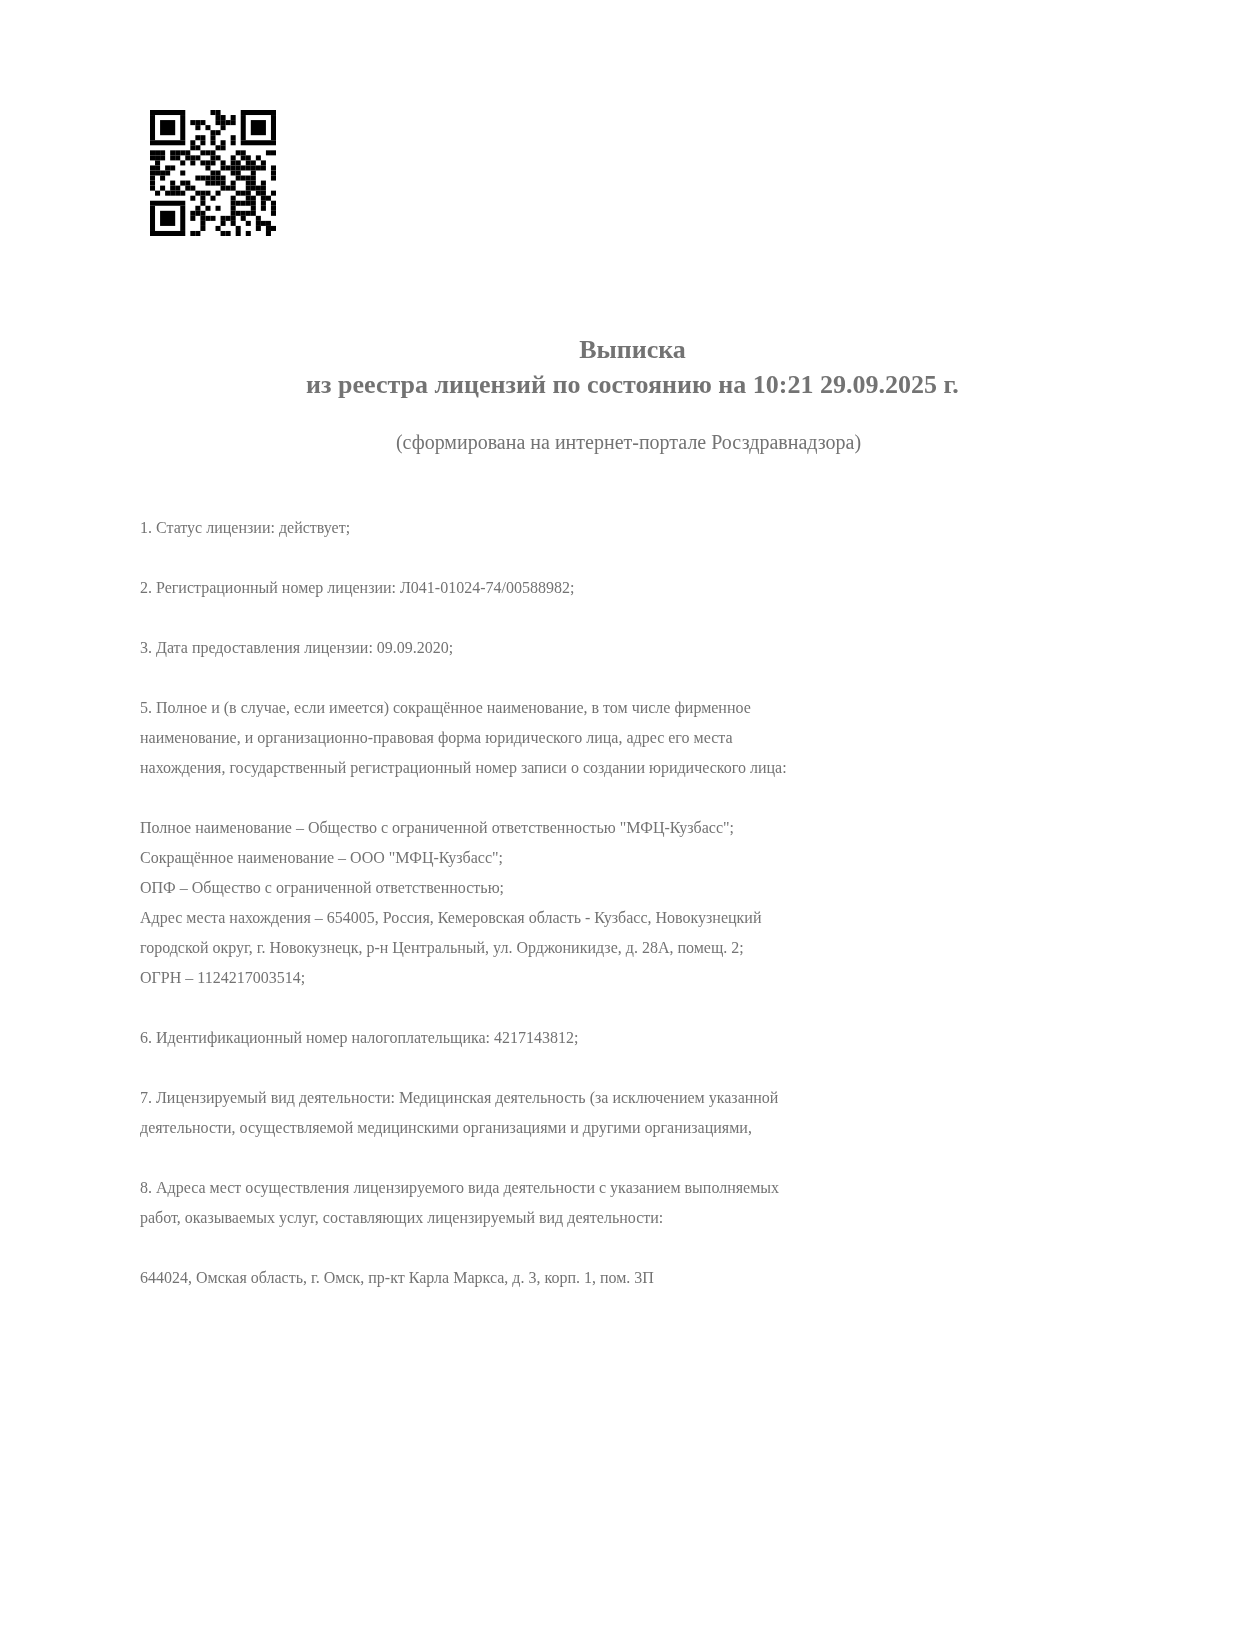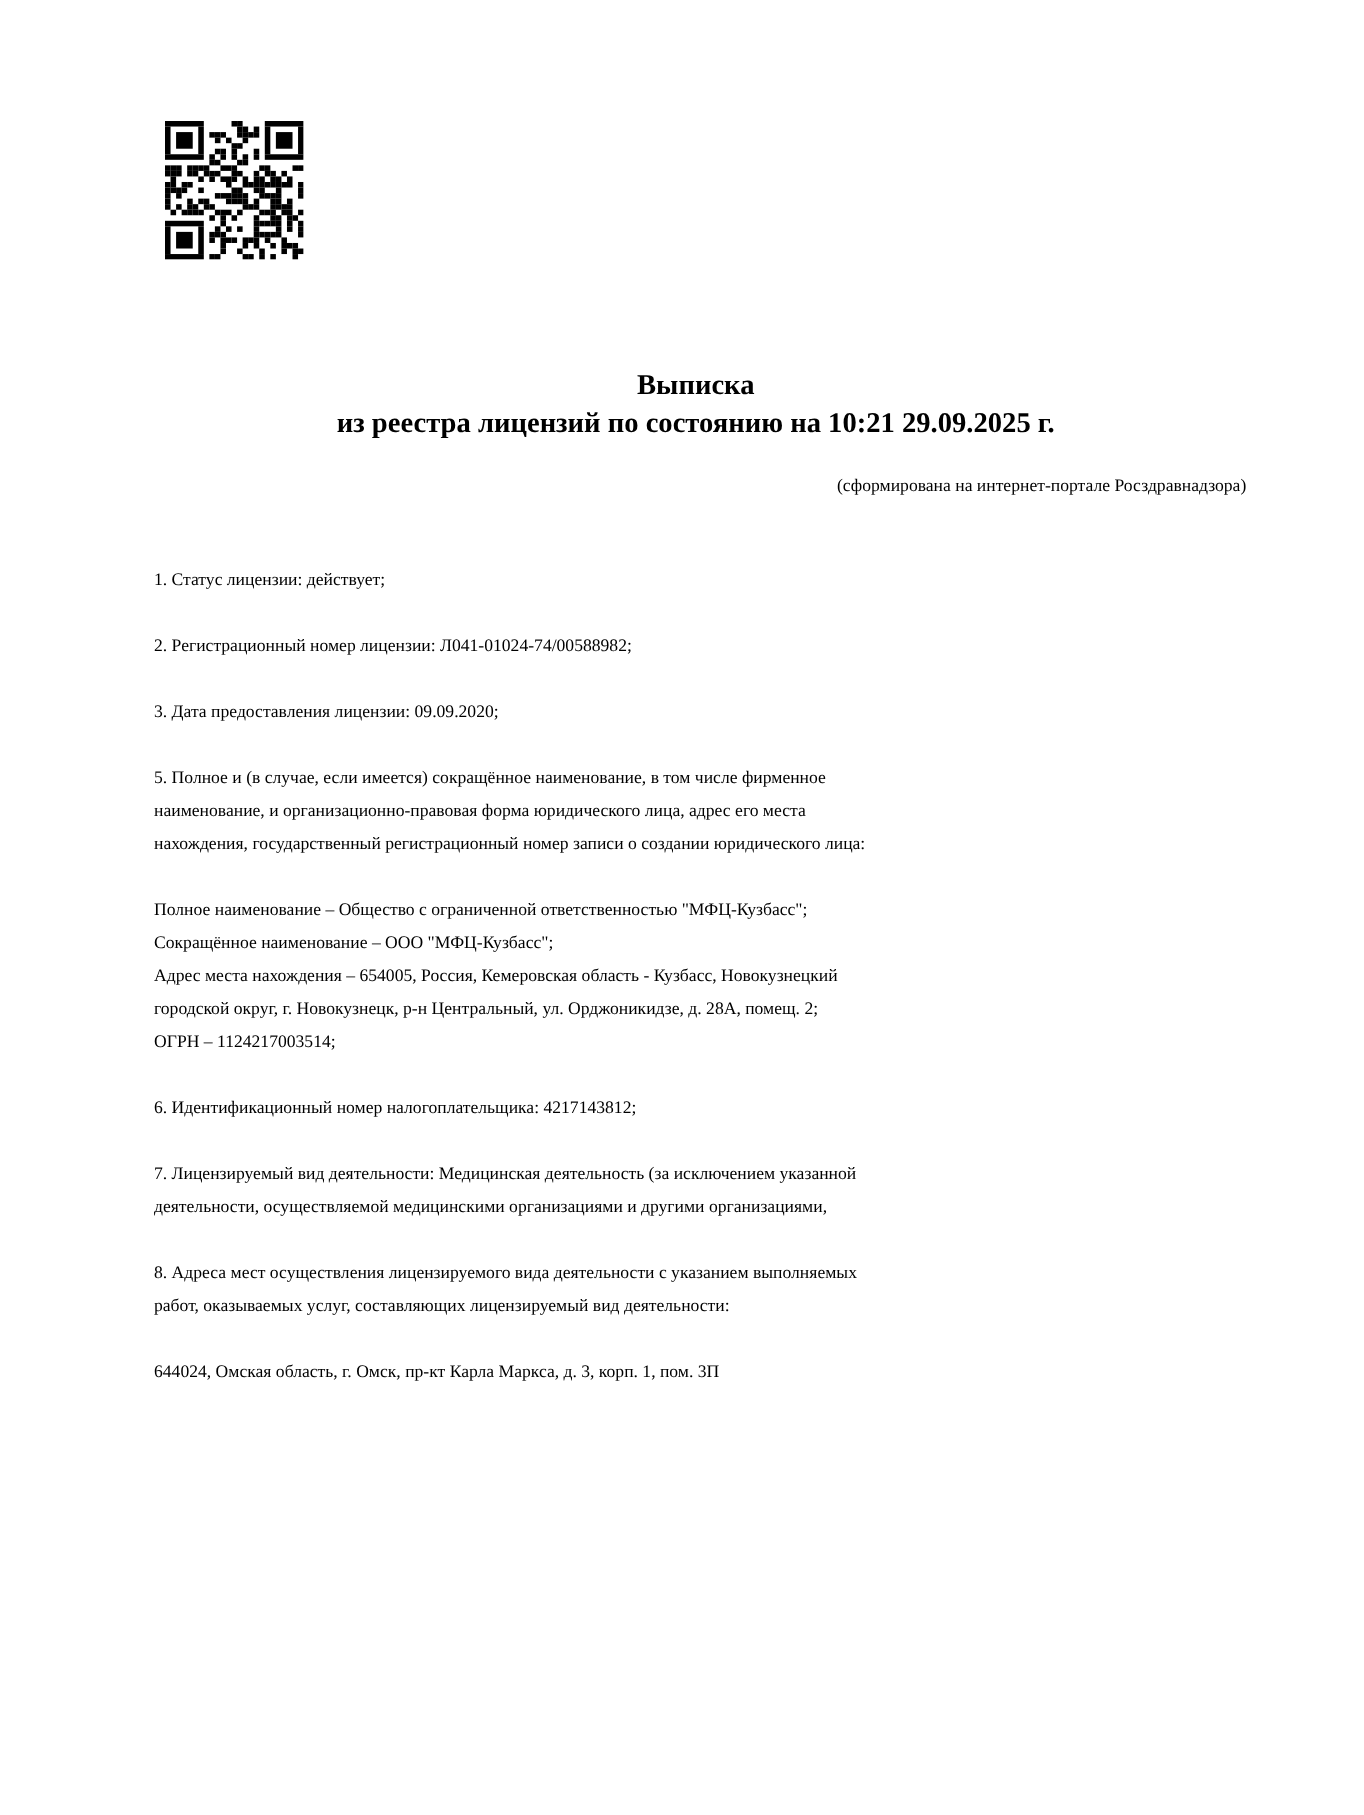--- a/index.html
+++ b/index.html
@@ -5,21 +5,21 @@
   html, body {
     margin: 0;
     padding: 0;
     background: #ffffff;
   }
   .page {
     position: relative;
     width: 1240px;
     height: 1650px;
     background: #ffffff;
-    color: #000000;
+    color: #737373;
     font-family: "Liberation Serif", serif;
     overflow: hidden;
   }
   .qr {
     position: absolute;
     left: 150px;
     top: 110px;
     width: 126px;
     height: 126px;
   }
@@ -29,25 +29,25 @@
     left: 140px;
     top: 332px;
     width: 985px;
     text-align: center;
     font-size: 26px;
     font-weight: bold;
     line-height: 35px;
   }
   .subtitle {
     position: absolute;
-    left: 148px;
+    left: 136px;
     top: 430px;
     width: 985px;
-    text-align: right;
-    font-size: 16px;
+    text-align: center;
+    font-size: 20px;
     line-height: 24px;
   }
   .body {
     position: absolute;
     left: 140px;
     top: 513px;
     width: 1000px;
     font-size: 16px;
     line-height: 30px;
   }
@@ -303,20 +303,21 @@
         <div class="line">3. Дата предоставления лицензии: 09.09.2020;</div>
       </div>
       <div class="block">
         <div class="line">5. Полное и (в случае, если имеется) сокращённое наименование, в том числе фирменное</div>
         <div class="line">наименование, и организационно-правовая форма юридического лица, адрес его места</div>
         <div class="line">нахождения, государственный регистрационный номер записи о создании юридического лица:</div>
       </div>
       <div class="block">
         <div class="line">Полное наименование – Общество с ограниченной ответственностью "МФЦ-Кузбасс";</div>
         <div class="line">Сокращённое наименование – ООО "МФЦ-Кузбасс";</div>
+        <div class="line">ОПФ – Общество с ограниченной ответственностью;</div>
         <div class="line">Адрес места нахождения – 654005, Россия, Кемеровская область - Кузбасс, Новокузнецкий</div>
         <div class="line">городской округ, г. Новокузнецк, р-н Центральный, ул. Орджоникидзе, д. 28А, помещ. 2;</div>
         <div class="line">ОГРН – 1124217003514;</div>
       </div>
       <div class="block">
         <div class="line">6. Идентификационный номер налогоплательщика: 4217143812;</div>
       </div>
       <div class="block">
         <div class="line">7. Лицензируемый вид деятельности: Медицинская деятельность (за исключением указанной</div>
         <div class="line">деятельности, осуществляемой медицинскими организациями и другими организациями,</div>

